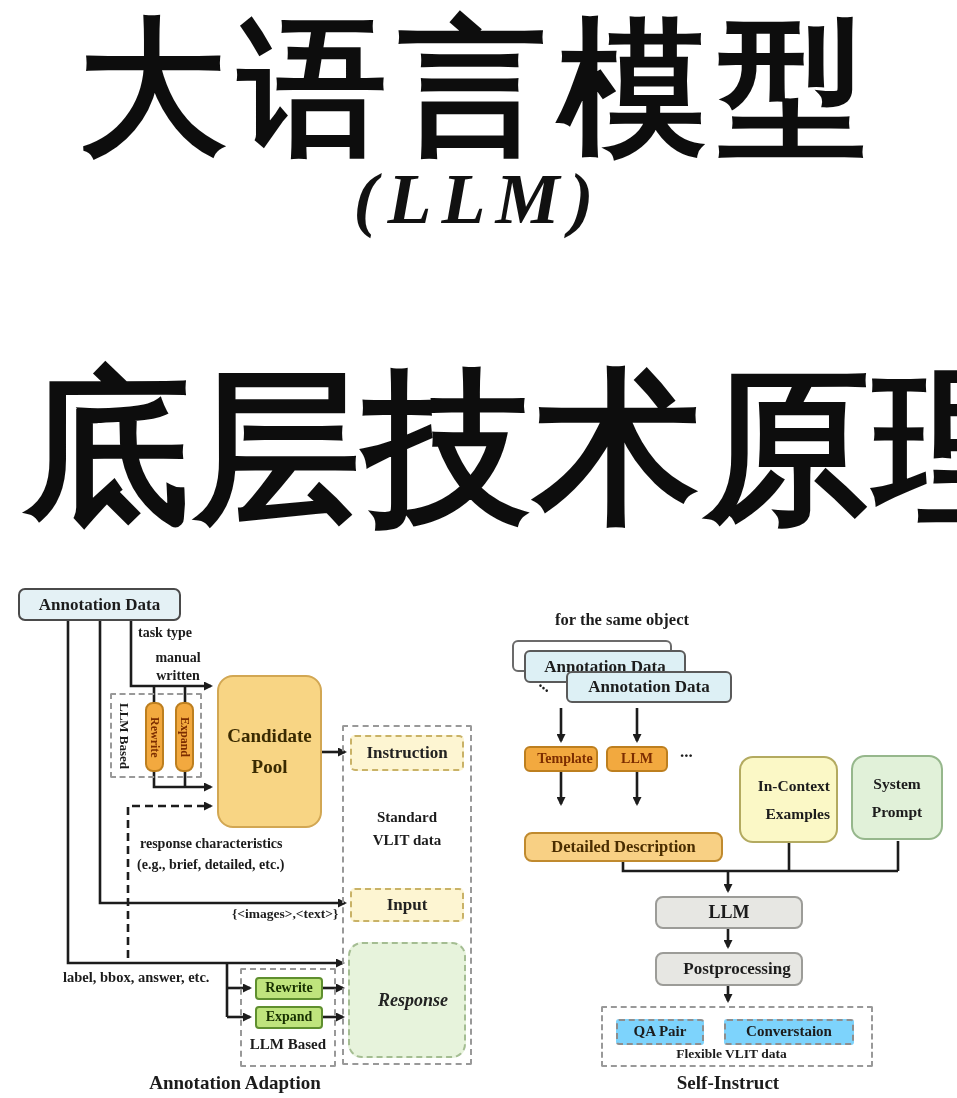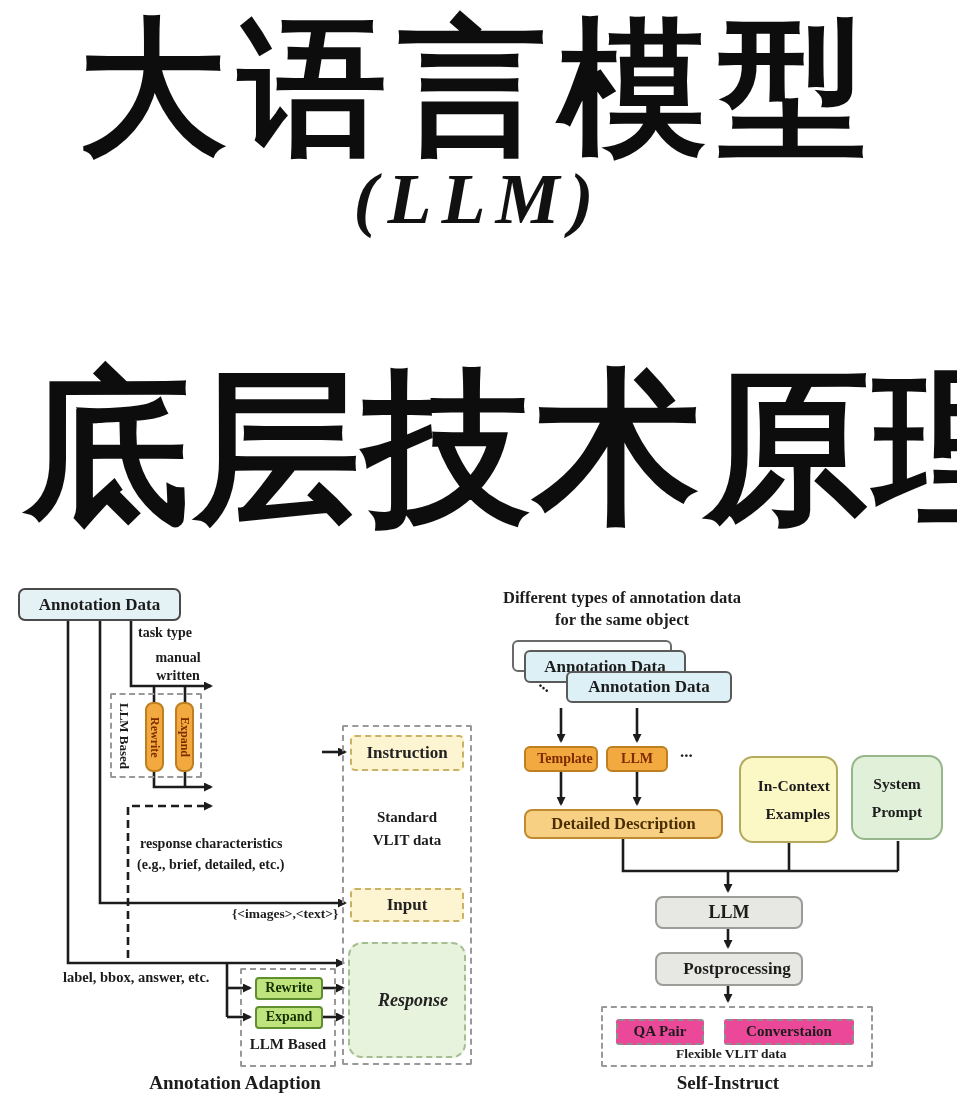--- a/index.html
+++ b/index.html
@@ -37,21 +37,21 @@
   .gold  { background:#f8d584; border:2.5px solid #d2a753; border-radius:16px; color:#3a2a00; }
   .goldsm{ background:#f8d084; border:2px solid #c08a2e; border-radius:8px; color:#4a2d00; }
   .orng  { background:#f2a93f; border:2px solid #bd7f1f; border-radius:6px; color:#7c2d00; }
   .ylw   { background:#fdf5d2; border:2px dashed #c9b267; border-radius:5px; color:#222; }
   .grnp  { background:#e7f3dc; border:2px dashed #a4bd92; border-radius:14px; font-style:italic; color:#222; }
   .grn   { background:#bfe47d; border:2px solid #5f8f2f; border-radius:4px; color:#173000; }
   .icx   { background:#fbf8c6; border:2px solid #b3aa60; border-radius:14px; }
   .sysp  { background:#e1f1d9; border:2px solid #96b78c; border-radius:14px; }
   .gray  { background:#e7e7e3; border:2px solid #9c9c98; border-radius:8px; }
   .dashbox { border:2px dashed #999; border-radius:2px; background:transparent; }
-  .dashcell{ background:#ec4899; border:2px dashed #8e8e8e; border-radius:3px; }
+  .dashcell{ background:#7dd3fc; border:2px dashed #8e8e8e; border-radius:3px; }
   .cap { font-size:19px; text-align:center; }
 </style>
 </head>
 <body>
 
 <div class="page">
 
   <div class="t1">大语言模型</div>
   <div class="t2">(LLM)</div>
   <div class="t3">底层技术原理</div>
@@ -95,58 +95,58 @@
   <div class="bx blue" style="left:18px; top:588px; width:163px; height:33px; font-size:17px;">Annotation Data</div>
 
   <div class="lbl" style="left:138px; top:625px; font-size:14px;">task type</div>
   <div class="lbl wrap" style="left:147px; top:649px; width:62px; font-size:14px; text-align:center; line-height:1.3; white-space:normal;">manual written</div>
 
   <div class="bx dashbox" style="left:110px; top:693px; width:92px; height:85px;"></div>
   <div class="bx vtext" style="left:112px; top:699px; width:24px; height:74px; font-size:13px;">LLM Based</div>
   <div class="bx orng vtext" style="left:145px; top:702px; width:19px; height:70px; font-size:12px; border-radius:8px;">Rewrite</div>
   <div class="bx orng vtext" style="left:175px; top:702px; width:19px; height:70px; font-size:12px; border-radius:8px;">Expand</div>
 
+  <div class="bx gold wrap" style="left:217px; top:675px; width:105px; height:153px; font-size:19px; padding:0 14px; line-height:1.6;">Candidate Pool</div>
 
   <div class="bx dashbox" style="left:342px; top:725px; width:130px; height:340px;"></div>
   <div class="bx ylw" style="left:350px; top:735px; width:114px; height:36px; font-size:17px;">Instruction</div>
   <div class="lbl wrap" style="left:362px; top:806px; width:90px; font-size:15px; text-align:center; line-height:1.55; white-space:normal;">Standard VLIT data</div>
   <div class="bx ylw" style="left:350px; top:888px; width:114px; height:34px; font-size:17px;">Input</div>
   <div class="bx grnp" style="left:348px; top:942px; width:118px; height:116px; font-size:18px;padding-left:12px;">Response</div>
 
   <div class="lbl" style="left:140px; top:836px; font-size:14px;">response characteristics</div>
   <div class="lbl" style="left:137px; top:857px; font-size:14px;">(e.g., brief, detailed, etc.)</div>
   <div class="lbl" style="left:232px; top:906px; font-size:13.5px;">{&lt;images&gt;,&lt;text&gt;}</div>
   <div class="lbl" style="left:63px; top:969px; font-size:14.5px;">label, bbox, answer, etc.</div>
 
   <div class="bx dashbox" style="left:240px; top:968px; width:96px; height:99px;"></div>
   <div class="bx grn" style="left:255px; top:977px; width:68px; height:23px; font-size:14px;">Rewrite</div>
   <div class="bx grn" style="left:255px; top:1006px; width:68px; height:23px; font-size:14px;">Expand</div>
   <div class="lbl" style="left:243px; top:1036px; width:90px; font-size:15px; text-align:center;">LLM Based</div>
 
   <div class="lbl cap" style="left:120px; top:1072px; width:230px;">Annotation Adaption</div>
 
-  <div class="lbl" style="left:457px; top:588px; width:330px; font-size:16.5px; text-align:center;">Different types of annotation data</div>
   <div class="lbl" style="left:457px; top:610px; width:330px; font-size:16.5px; text-align:center;">for the same object</div>
 
   <div class="bx white" style="left:512px; top:640px; width:160px; height:32px;"></div>
   <div class="bx blue2" style="left:524px; top:650px; width:162px; height:33px; font-size:17px;">Annotation Data</div>
   <div class="bx blue2" style="left:566px; top:671px; width:166px; height:32px; font-size:17px;">Annotation Data</div>
   <div class="lbl" style="left:540px; top:676px; font-size:16px; transform:rotate(38deg);">...</div>
 
   <div class="bx orng" style="left:524px; top:746px; width:74px; height:26px; font-size:14px;padding-left:8px;">Template</div>
   <div class="bx orng" style="left:606px; top:746px; width:62px; height:26px; font-size:14px;">LLM</div>
   <div class="lbl" style="left:680px; top:742px; font-size:17px;">...</div>
 
-  <div class="bx goldsm" style="left:524px; top:809px; width:199px; height:30px; font-size:16.5px;">Detailed Description</div>
+  <div class="bx goldsm" style="left:524px; top:832px; width:199px; height:30px; font-size:16.5px;">Detailed Description</div>
   <div class="bx icx wrap" style="left:739px; top:756px; width:99px; height:87px; font-size:15.5px; line-height:1.8; padding:0 6px;text-align:right;">In-Context Examples</div>
   <div class="bx sysp wrap" style="left:851px; top:755px; width:92px; height:85px; font-size:15.5px; line-height:1.8; padding:0 10px;">System Prompt</div>
 
   <div class="bx gray" style="left:655px; top:896px; width:148px; height:33px; font-size:18px;">LLM</div>
   <div class="bx gray" style="left:655px; top:952px; width:148px; height:34px; font-size:17px;padding-left:16px;">Postprocessing</div>
 
   <div class="bx dashbox" style="left:601px; top:1006px; width:272px; height:61px;"></div>
   <div class="bx dashcell" style="left:616px; top:1019px; width:88px; height:26px; font-size:15px;">QA Pair</div>
   <div class="bx dashcell" style="left:724px; top:1019px; width:130px; height:26px; font-size:15px;">Converstaion</div>
-  <div class="lbl" style="left:676px; top:1046px; width:195px; font-size:13.5px; ">Flexible VLIT data</div>
+  <div class="lbl" style="left:634px; top:1046px; width:195px; font-size:13.5px; text-align:center;">Flexible VLIT data</div>
 
   <div class="lbl cap" style="left:613px; top:1072px; width:230px;">Self-Instruct</div>
 
 </div>
 
 </body></html>

